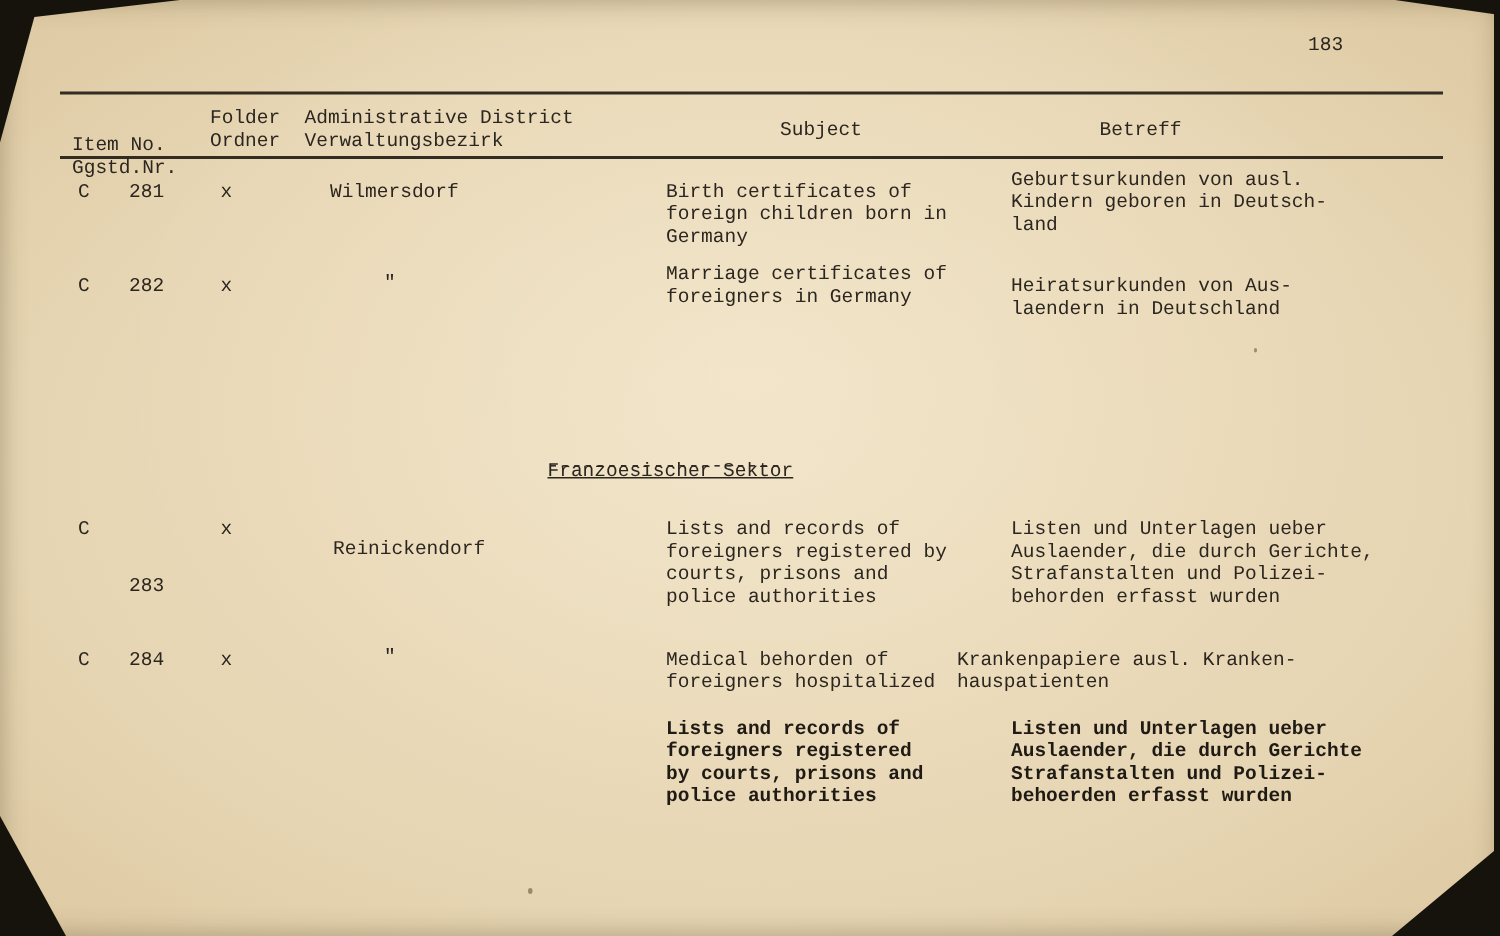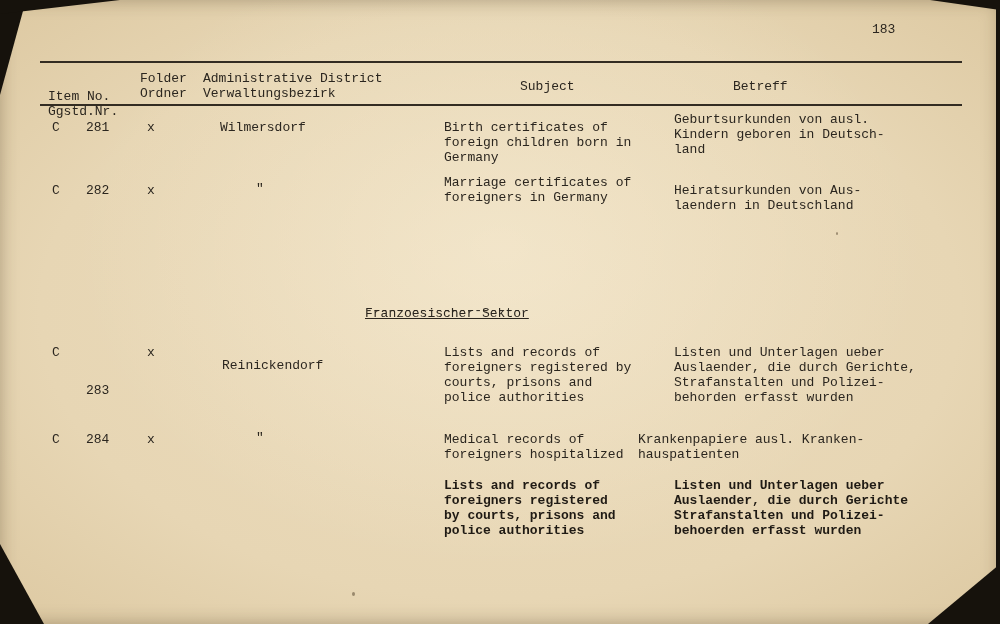--- a/index.html
+++ b/index.html
@@ -101,21 +101,21 @@
 Auslaender, die durch Gerichte,
 Strafanstalten und Polizei-
 behorden erfasst wurden</div>
   </div>
 
   <div>
     <div class="t" style="left:52px;top:432px;">C</div>
     <div class="t" style="left:86px;top:432px;">284</div>
     <div class="t" style="left:147px;top:432px;">x</div>
     <div class="t" style="left:256px;top:430px;">"</div>
-    <div class="t" style="left:444px;top:432px;">Medical records of
+    <div class="t" style="left:444px;top:432px;">Medical behorden of
 foreigners hospitalized</div>
     <div class="t" style="left:638px;top:432px;">Krankenpapiere ausl. Kranken-
 hauspatienten</div>
   </div>
 
   <div>
     <div class="t bold" style="left:444px;top:478px;">Lists and records of
 foreigners registered
 by courts, prisons and
 police authorities</div>

